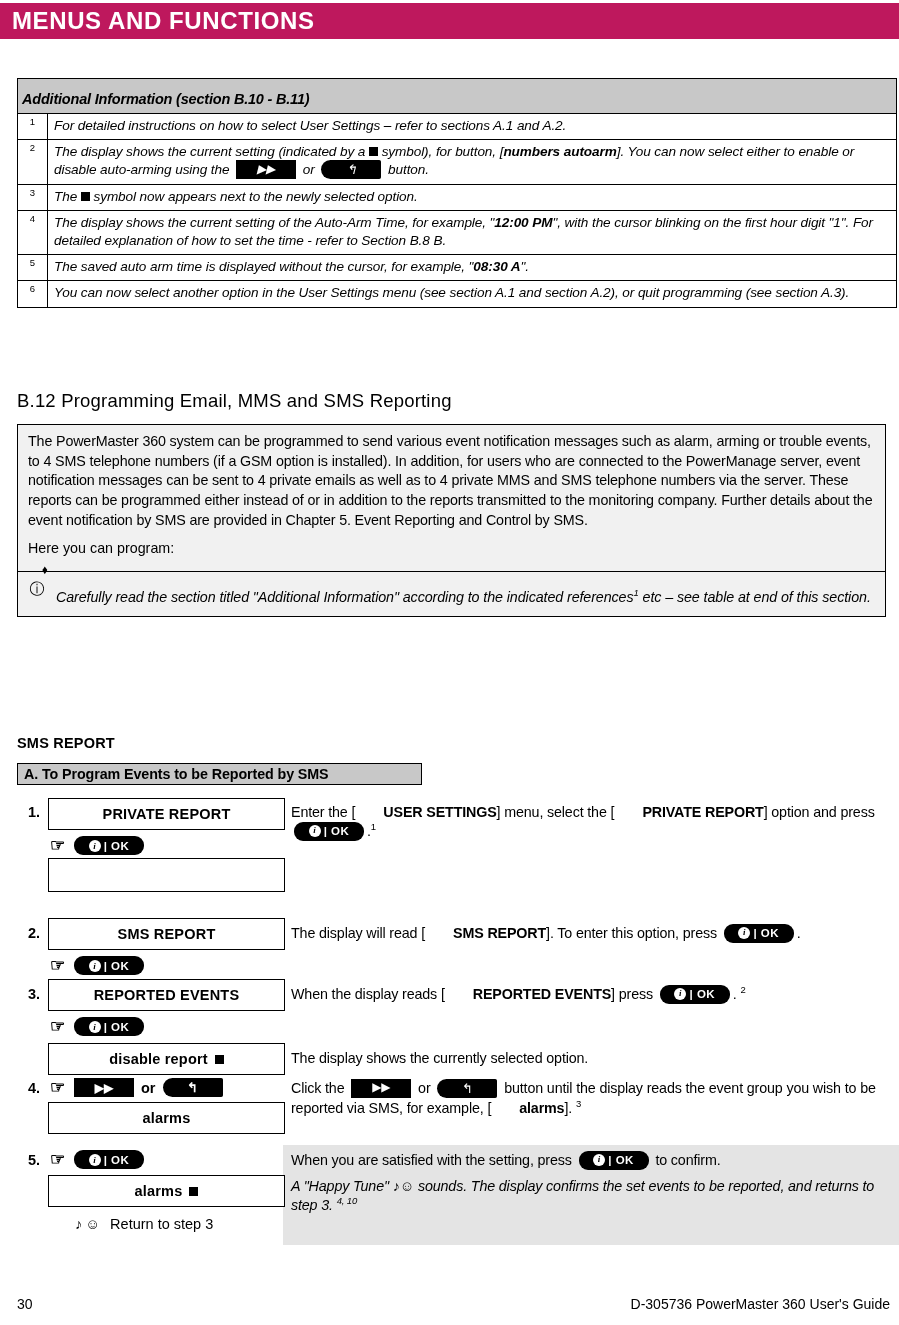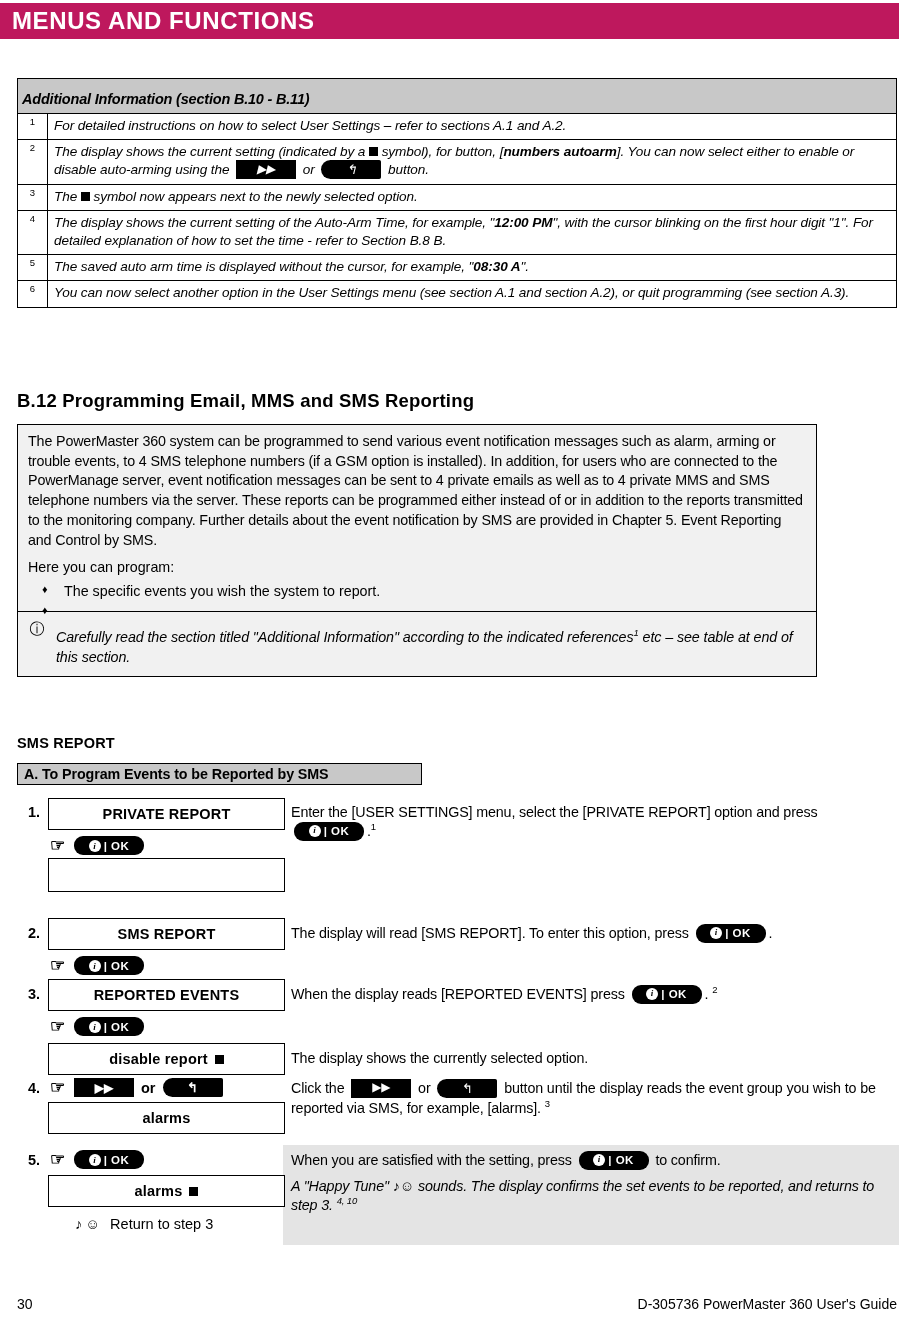--- a/index.html
+++ b/index.html
@@ -63,29 +63,29 @@
     line-height:1.33;
     letter-spacing:-0.1px;
   }
   .addinfo .cell b{font-weight:bold;}
 
   
   .sec-h2{
     position:absolute;
     left:17px; top:390px;
     font-size:18.5px;
-    font-weight:bold;
+    font-weight:normal;
     letter-spacing:.2px;
   }
 
   
   .introbox{
     position:absolute;
     left:17px; top:424px;
-    width:800px;
+    width:869px;
     border:1px solid #000;
     background:#f1f1f1;
     box-sizing:border-box;
   }
   .introbox .para{
     padding:7px 10px 2px 10px;
     font-size:14.3px;
     line-height:1.38;
     letter-spacing:-0.15px;
   }
@@ -253,37 +253,37 @@
   }
   .inlinebtn{margin:0 3px; position:relative; top:-1px;}
 
   
   .narr{
     position:absolute;
     font-size:14.3px;
     line-height:1.33;
     letter-spacing:-0.15px;
   }
-  .narr b{font-weight:normal;}
+  .narr b{font-weight:bold;margin-left:28px;}
   .narr-italic{font-style:italic;}
 
   .greyband{
     position:absolute;
     background:#e4e4e4;
   }
 
   
   .footer{
     position:absolute;
     left:0; top:1296px;
     width:899px;
     font-size:14px;
   }
   .footer .pg{position:absolute; left:17px; top:0;}
-  .footer .gd{position:absolute; right:2px; top:0;}
+  .footer .gd{position:absolute; right:9px; top:0;}
 </style>
 </head>
 <body>
 
 <div class="banner">
   <div class="banner-title">MENUS AND FUNCTIONS</div>
 </div>
 
 <table class="addinfo">
   <tbody>
@@ -336,21 +336,20 @@
   </table>
 
 <div class="sec-h2">B.12 Programming Email, MMS and SMS Reporting</div>
 
 <div class="introbox">
   <div class="para">The PowerMaster 360 system can be programmed to send various event notification messages such as alarm, arming or trouble events, to 4 SMS telephone numbers (if a GSM option is installed). In addition, for users who are connected to the PowerManage server, event notification messages can be sent to 4 private emails as well as to 4 private MMS and SMS telephone numbers via the server. These reports can be programmed either instead of or in addition to the reports transmitted to the monitoring company. Further details about the event notification by SMS are provided in Chapter 5. Event Reporting and Control by SMS.</div>
   <div class="para2">Here you can program:</div>
   <ul class="bullets">
     <li>
       <span class="dia">♦</span>
-      <span>The specific events you wish the system to report.</span>
     </li>
     <li>
       <span class="dia">♦</span>
     </li>
   </ul>
   <div class="noteRow">
     <div class="noteIcon">ⓘ</div>
     <div class="noteText"><span>Carefully read the section titled "Additional Information" according to the indicated references</span><sup>1</sup><span> etc – see table at end of this section.</span></div>
   </div>
 </div>

